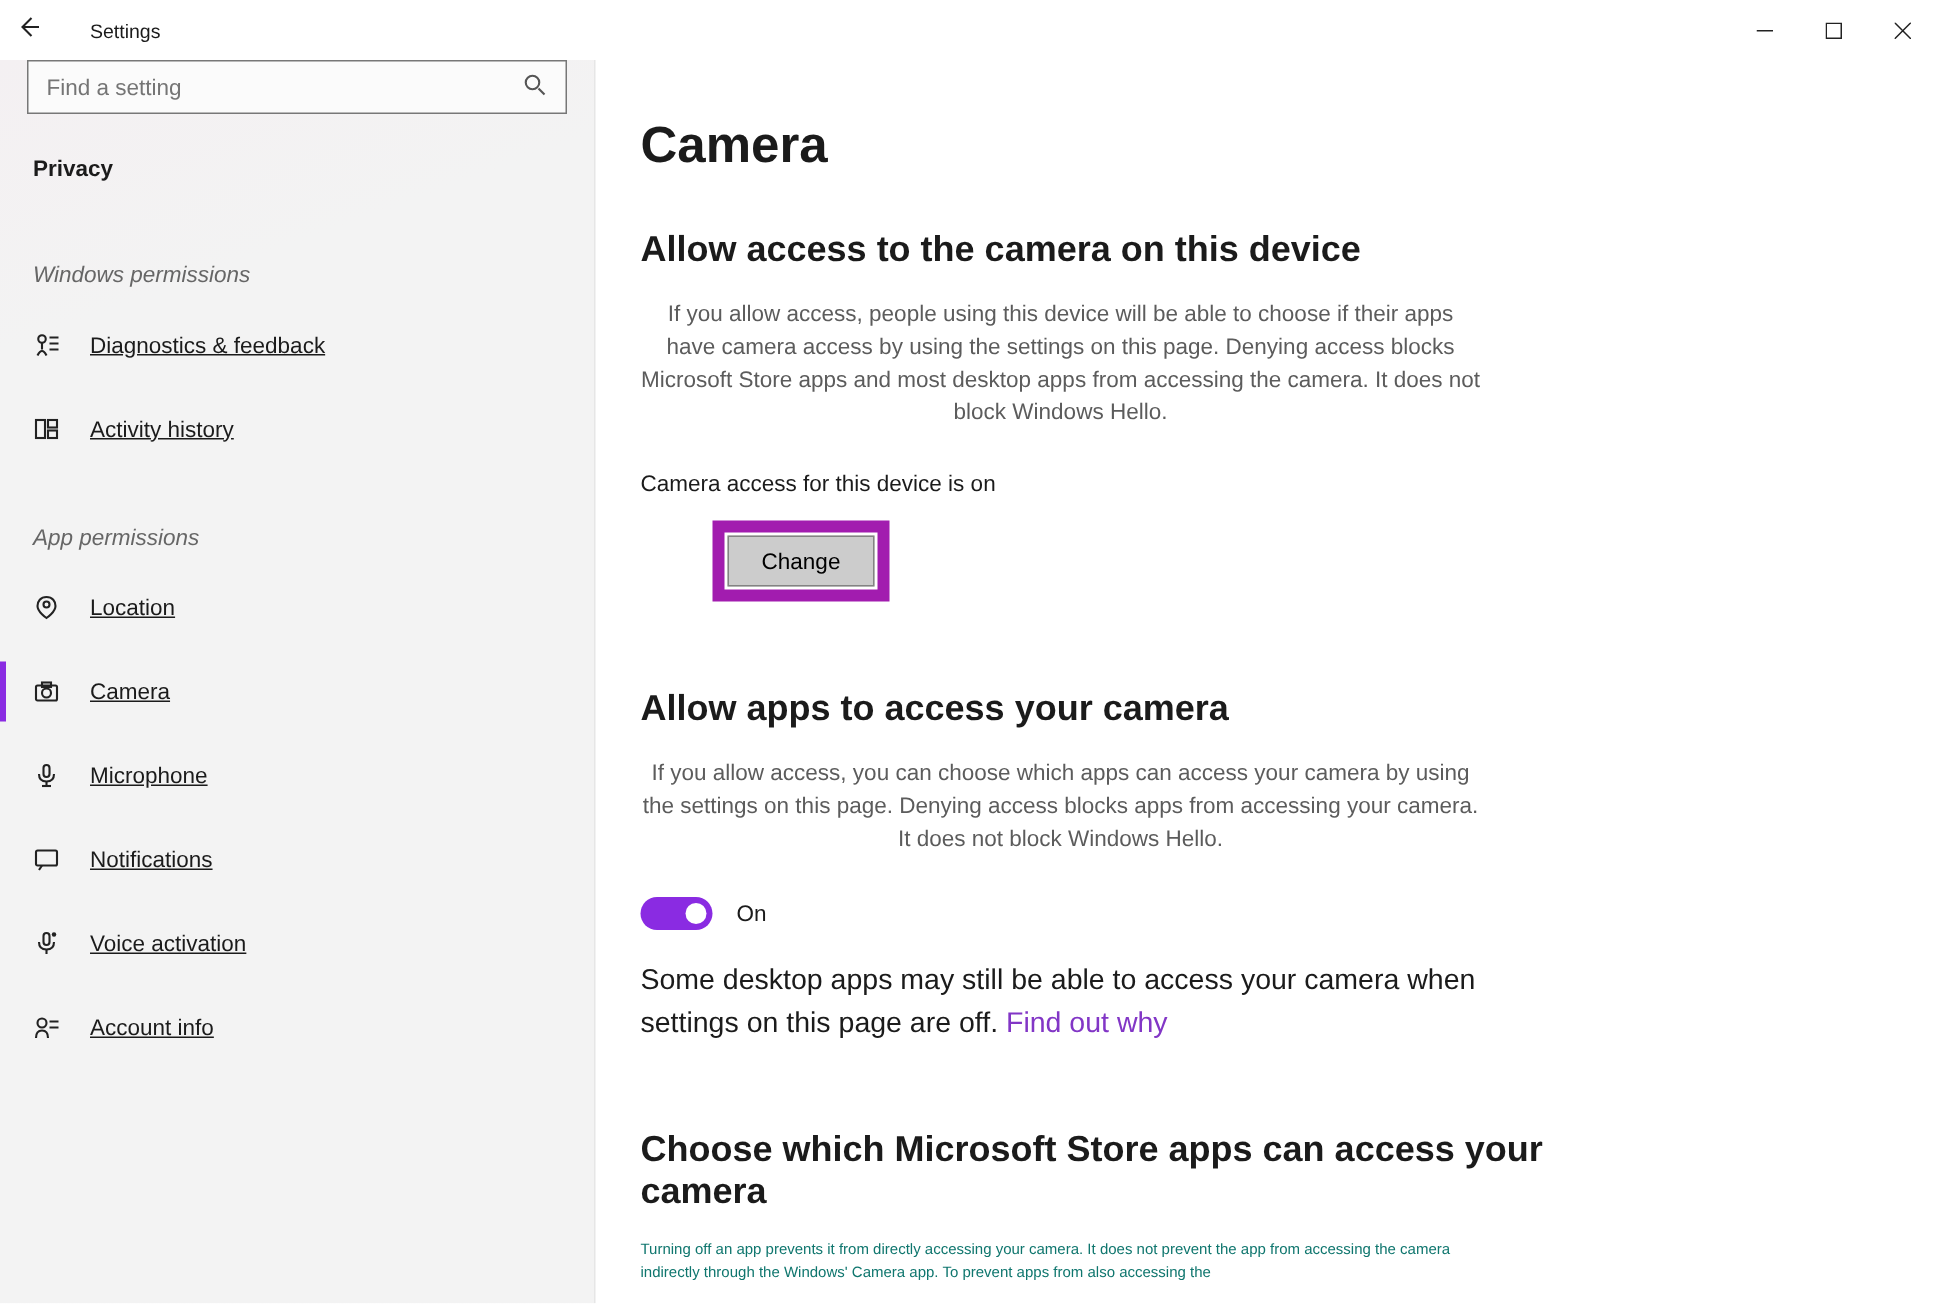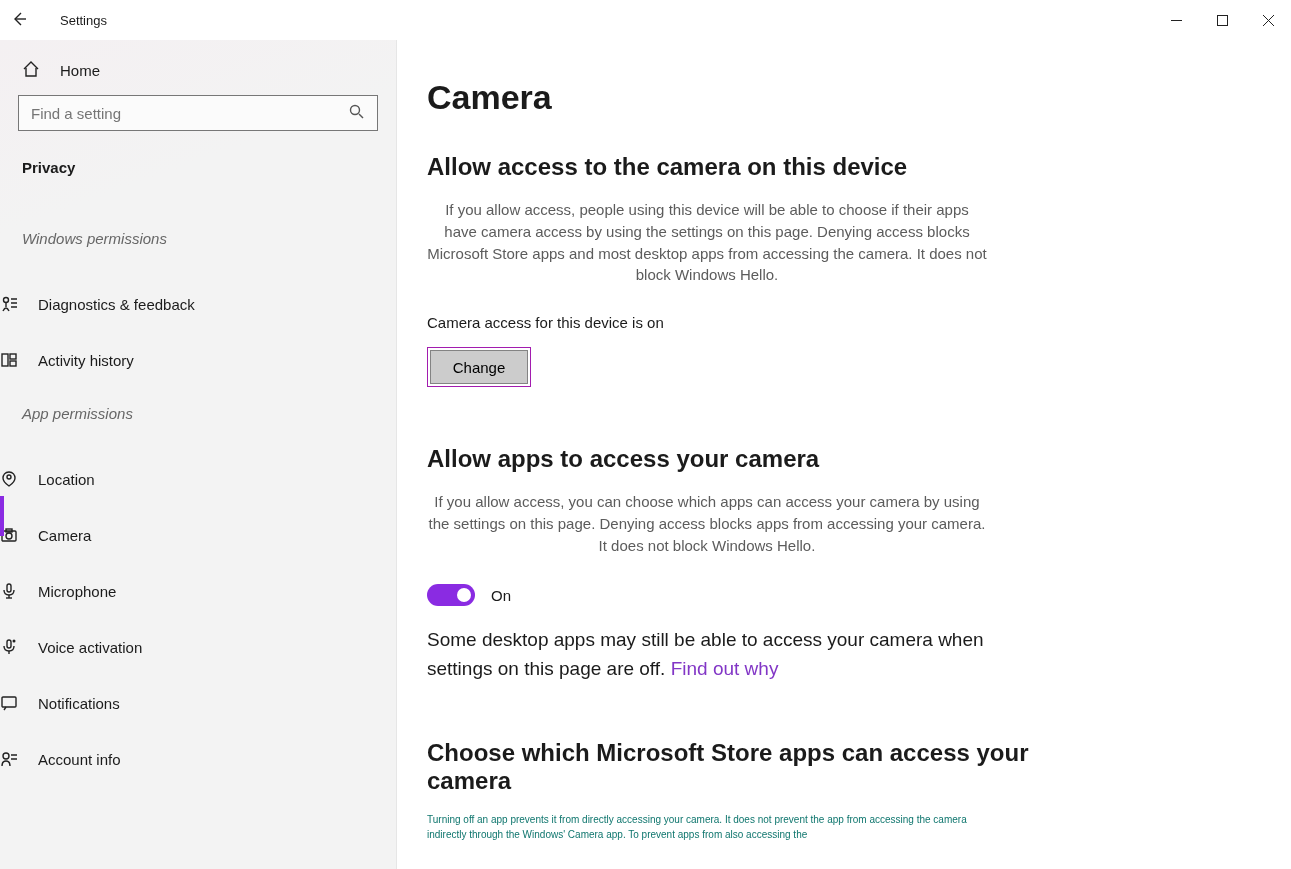--- a/index.html
+++ b/index.html
@@ -46,33 +46,33 @@
     background: #fbfbfb;
     padding: 0 40px 0 12px;
     font-size: 15px;
     color:#555;
     outline:none;
   }
   .search-box { position:relative; }
   .search-box .mag { position:absolute; right:14px; top:9px; color:#555; pointer-events:none;}
   .category { padding: 14px 0 18px 22px; font-weight:600; font-size:15px;}
   .section-label { padding: 36px 0 10px 22px; color:#666; font-size:15px;font-style:italic;}
-  .nav-item { display:flex; align-items:flex-end; height:56px; cursor:pointer; position:relative;}
+  .nav-item { display:flex; align-items:center; height:56px; padding-left:22px; cursor:pointer; position:relative;text-decoration:underline;}
   .nav-item.active::before { content:""; position:absolute; left:0; top:8px; bottom:8px; width:4px; background:#8a2be2; }
   .nav-item.active .label { font-weight:400; }
   .nav-item .icon { width:22px; display:flex; align-items:center; justify-content:flex-start;}
   .nav-item .label { margin-left:16px; font-size:15px;}
   .nav-item svg { width:18px; height:18px; stroke:#222; fill:none; stroke-width:1.4;}
   
   .main { flex:1; padding: 38px 60px 0 30px; overflow-y:auto; max-width: 760px;}
   h1 { font-size: 34px; font-weight:600; margin-bottom: 36px;}
   h2 { font-size: 24px; font-weight:600; margin-bottom: 18px;}
   .para { font-size:15px; color:#5c5c5c; line-height:1.45; max-width:560px; margin-bottom:28px;text-align:center;}
   .status { font-size:15px; color:#1b1b1b; margin-bottom:16px;}
-  .change-highlight { display:inline-block; border:1px solid #a21caf; padding:2px; margin-bottom:58px;}
+  .change-highlight { display:inline-block; border:8px solid #a21caf; padding:2px; margin-bottom:58px;margin-left:48px;}
   .change-btn {
     width:98px; height:34px; border:1px solid #838383; background:#ccc; font-size:15px; cursor:pointer;
   }
   .toggle-row { display:flex; align-items:center; margin-bottom:20px;}
   .toggle {
     width:48px; height:22px; border-radius:11px; background:#8a2be2; position:relative; cursor:pointer;
   }
   .toggle::after { content:""; position:absolute; width:14px; height:14px; border-radius:50%; background:#fff; top:4px; right:4px;}
   .toggle-label { margin-left:16px; font-size:15px;}
   .para2 { font-size:19px; color:#1b1b1b; line-height:1.5; max-width:560px; margin-bottom:56px;}
@@ -105,29 +105,20 @@
         <svg viewBox="0 0 11 11">
           <path d="M0 0 L11 11 M11 0 L0 11" stroke="#222" stroke-width="1"></path>
         </svg>
       </div>
   </div>
 </div>
 
 <div class="content">
 
   <div class="sidebar">
-    <div class="home">
-      <span class="icon">
-        <svg width="18" height="18" viewBox="0 0 18 18" fill="none" stroke="#222" stroke-width="1.4">
-            <path d="M2 9 L9 2 L16 9"></path>
-            <path d="M4 8 V16 H14 V8"></path>
-          </svg>
-      </span>
-      <span class="label">Home</span>
-    </div>
     <div class="search-wrap">
       <div class="search-box">
         <input class="search" type="text" placeholder="Find a setting" style="">
         <span class="mag">
           <svg width="15" height="15" viewBox="0 0 15 15" fill="none" stroke="#555" stroke-width="1.4">
               <circle cx="6" cy="6" r="4.5"></circle>
               <path d="M10 10 L14 14"></path>
             </svg>
         </span>
       </div>
@@ -186,36 +177,36 @@
             <path d="M4 8 Q4 13 9 13 Q14 13 14 8"></path>
             <path d="M9 13 V16"></path>
             <path d="M6 16 H12"></path>
           </svg>
         </span>
       <span class="label">Microphone</span>
     </div>
     <div class="nav-item">
       <span class="icon">
           <svg viewBox="0 0 18 18">
+            <rect x="2" y="3" width="14" height="10" rx="1"></rect>
+            <path d="M6 13 L4 16"></path>
+          </svg>
+        </span>
+      <span class="label">Notifications</span>
+    </div>
+    <div class="nav-item">
+      <span class="icon">
+          <svg viewBox="0 0 18 18">
             <rect x="7" y="2" width="4" height="8" rx="2"></rect>
             <path d="M4 8 Q4 13 9 13 Q14 13 14 8"></path>
             <path d="M9 13 V16"></path>
             <circle cx="14" cy="3" r="1.5" fill="#222" stroke="none"></circle>
           </svg>
         </span>
       <span class="label">Voice activation</span>
-    </div>
-    <div class="nav-item">
-      <span class="icon">
-          <svg viewBox="0 0 18 18">
-            <rect x="2" y="3" width="14" height="10" rx="1"></rect>
-            <path d="M6 13 L4 16"></path>
-          </svg>
-        </span>
-      <span class="label">Notifications</span>
     </div>
     <div class="nav-item">
       <span class="icon">
           <svg viewBox="0 0 18 18">
             <circle cx="6" cy="6" r="3"></circle>
             <path d="M2 16 Q2 11 6 11 Q10 11 10 16"></path>
             <path d="M11 5 H17 M11 9 H17"></path>
           </svg>
         </span>
       <span class="label">Account info</span>

